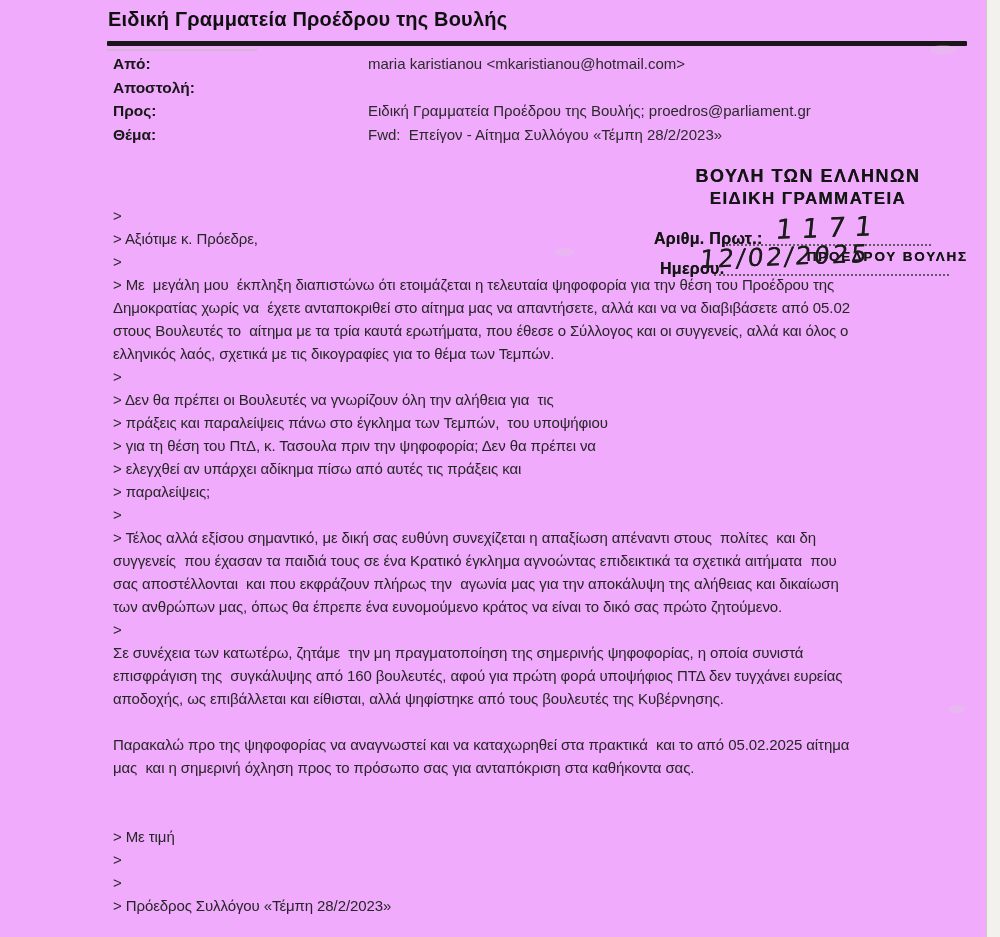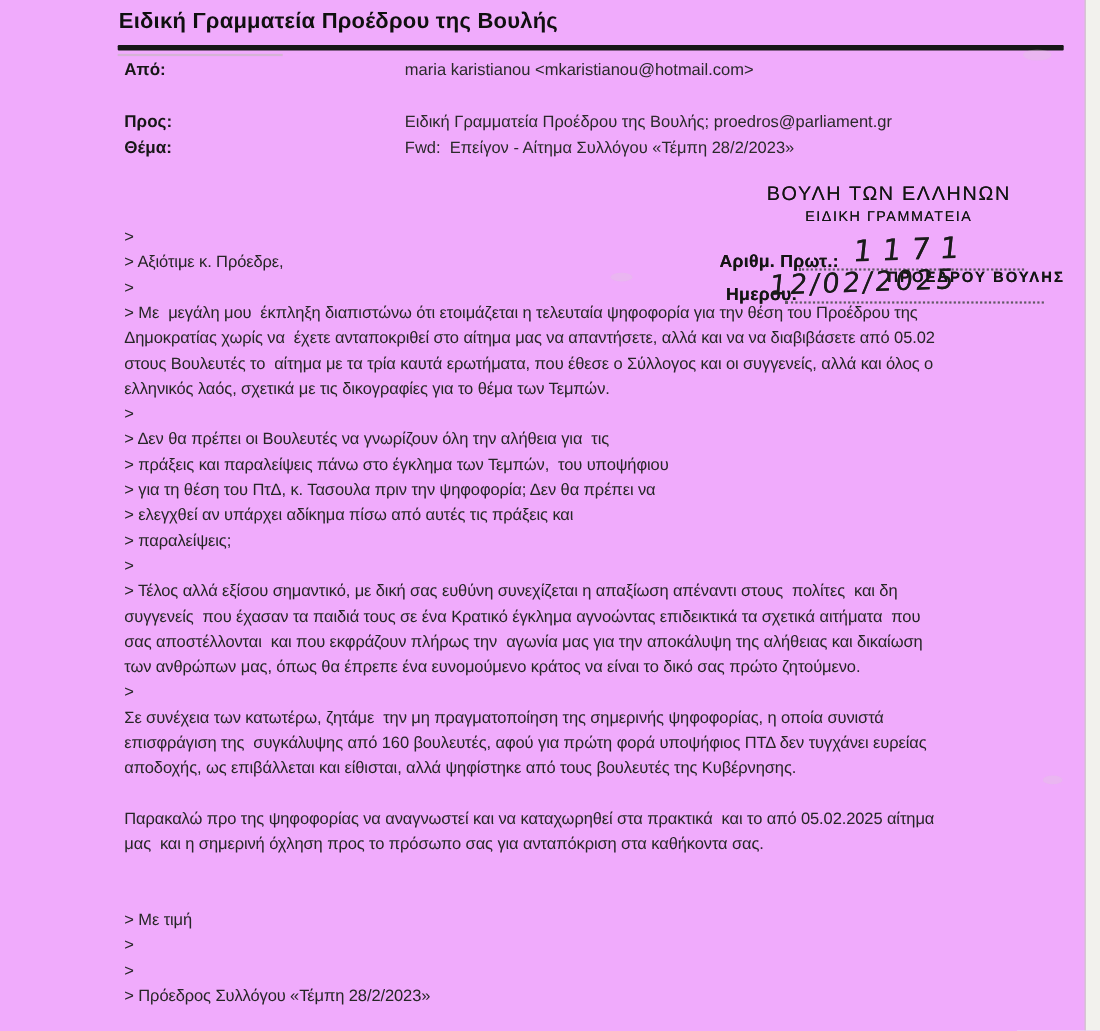--- a/index.html
+++ b/index.html
@@ -23,22 +23,22 @@
 
   
   .hdr { position:absolute; left:113px; top:55px; }
   .hdr-row { display:flex; height:23.5px; align-items:flex-start; }
   .hdr-label { width:255px; font-weight:bold; font-size:15.5px; color:#171717; white-space:pre; }
   .hdr-value { font-size:15px; color:#2a2a2a; white-space:pre; }
 
   
   .stamp { position:absolute; left:648px; top:166px; width:320px; height:125px; color:#141414; }
   .stamp div { text-shadow:0 0 .5px #333; }
-  .stamp-l1 { text-align:center; font-size:18px; font-weight:normal; letter-spacing:1.5px; white-space:pre; }
-  .stamp-l2 { text-align:center; font-size:13px; font-weight:normal; letter-spacing:1.4px; margin-top:2px; white-space:pre; }
+  .stamp-l1 { text-align:center; font-size:18px; font-weight:bold; letter-spacing:1.5px; white-space:pre; }
+  .stamp-l2 { text-align:center; font-size:17px; font-weight:bold; letter-spacing:1.4px; margin-top:2px; white-space:pre; }
   .stamp-l3 { text-align:right; font-size:13.5px; font-weight:bold; letter-spacing:1.8px; white-space:pre;margin-top:40px; }
   .stamp-field-label { position:absolute; font-size:16px; font-weight:bold; letter-spacing:.3px; white-space:pre; }
   .proto-label { left:6px;  top:64px; }
   .date-label  { left:12px; top:94px; }
   .dotted { position:absolute; border-bottom:2px dotted #4a4a4a; opacity:.85; }
   .proto-dots { left:78px; top:62px; width:205px; height:16px; }
   .date-dots  { left:66px; top:92px; width:235px; height:16px; }
   .handwriting {
     position:absolute; font-family:"DejaVu Sans", sans-serif; color:#1b1b1b;
     transform:skewX(-8deg) rotate(-2deg); white-space:pre; text-shadow:0 0 .5px #222;
@@ -67,20 +67,21 @@
   <div class="title">Ειδική Γραμματεία Προέδρου της Βουλής</div>
   <div class="title-rule"></div>
   <div class="title-rule-echo"></div>
 
   <div class="hdr">
     <div class="hdr-row">
       <div class="hdr-label">Από:</div>
       <div class="hdr-value">maria karistianou &lt;mkaristianou@hotmail.com&gt;</div>
     </div>
     <div class="hdr-row">
+      <div class="hdr-label">Αποστολή:</div>
     </div>
     <div class="hdr-row">
       <div class="hdr-label">Προς:</div>
       <div class="hdr-value">Ειδική Γραμματεία Προέδρου της Βουλής; proedros@parliament.gr</div>
     </div>
     <div class="hdr-row">
       <div class="hdr-label">Θέμα:</div>
       <div class="hdr-value">Fwd:  Επείγον - Αίτημα Συλλόγου «Τέμπη 28/2/2023»</div>
     </div>
   </div>

